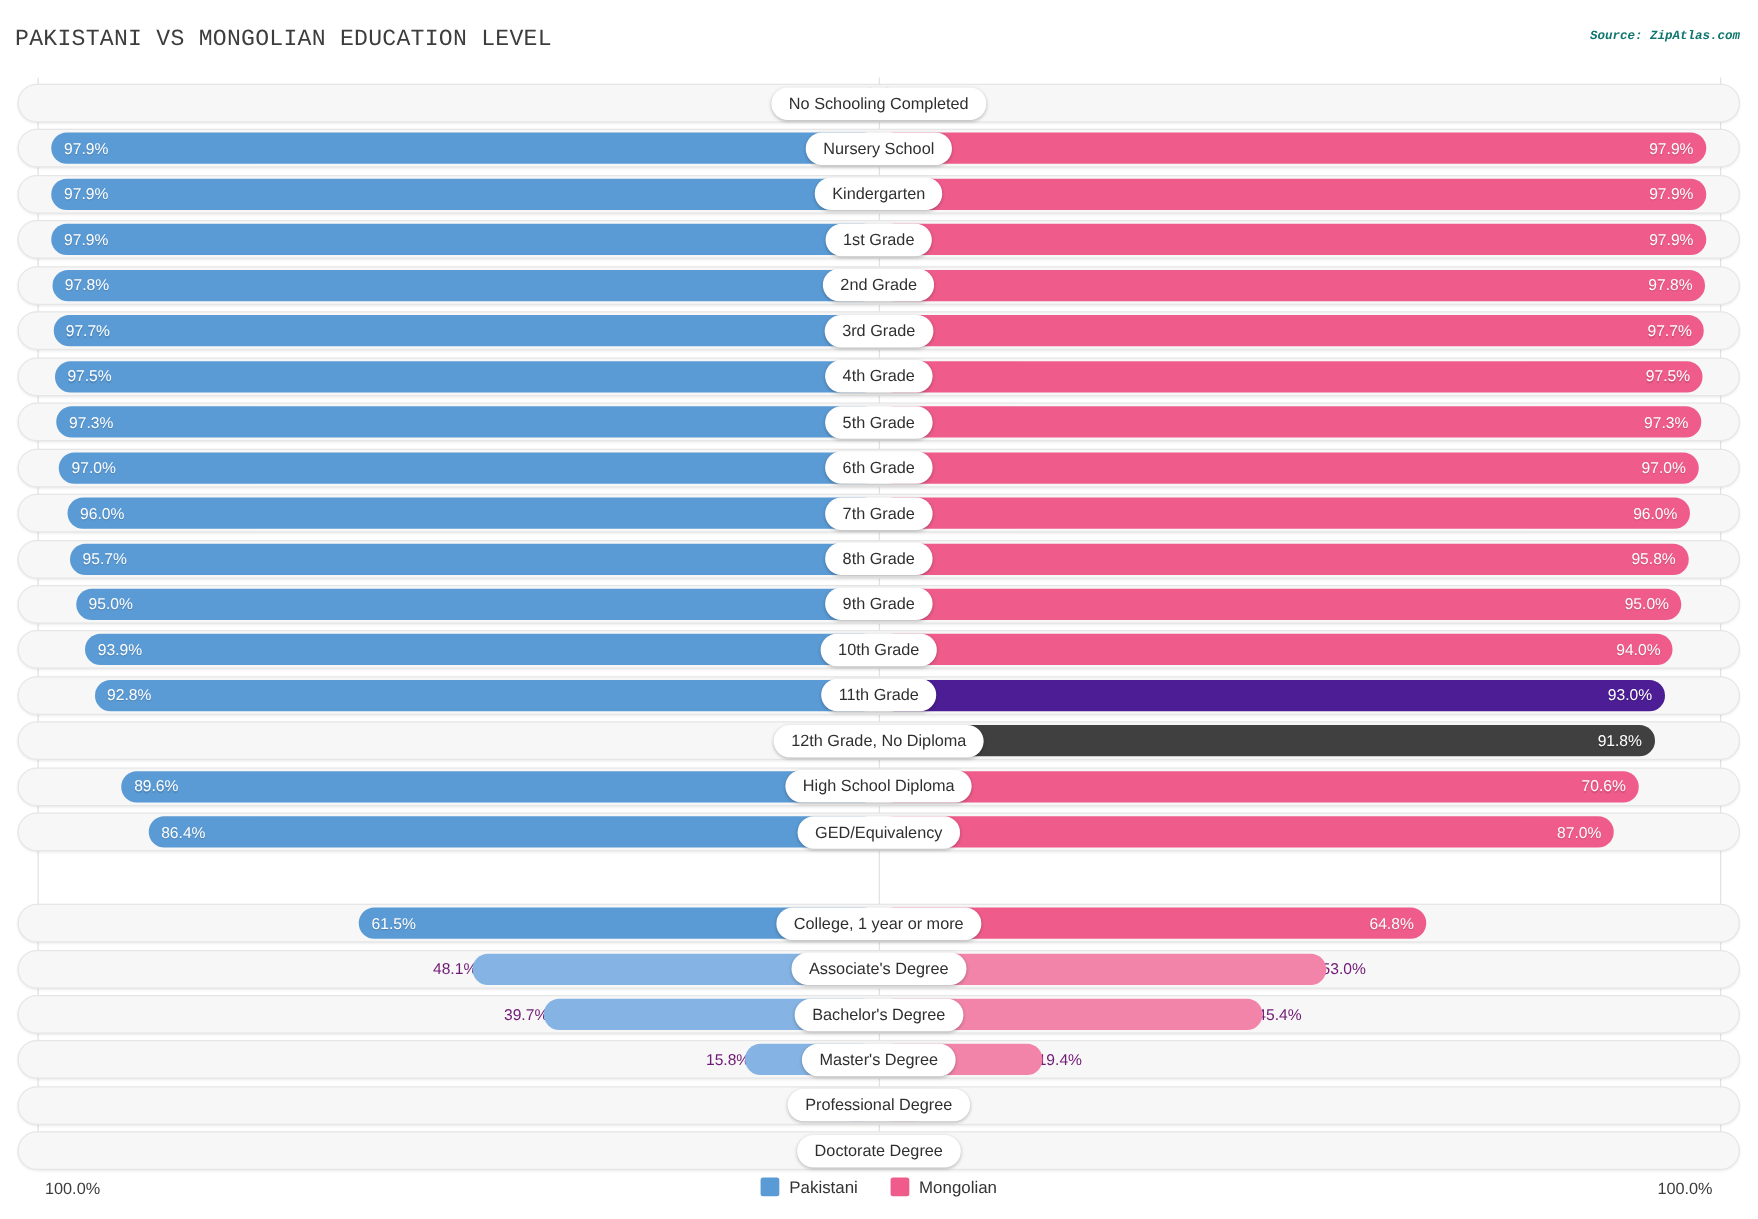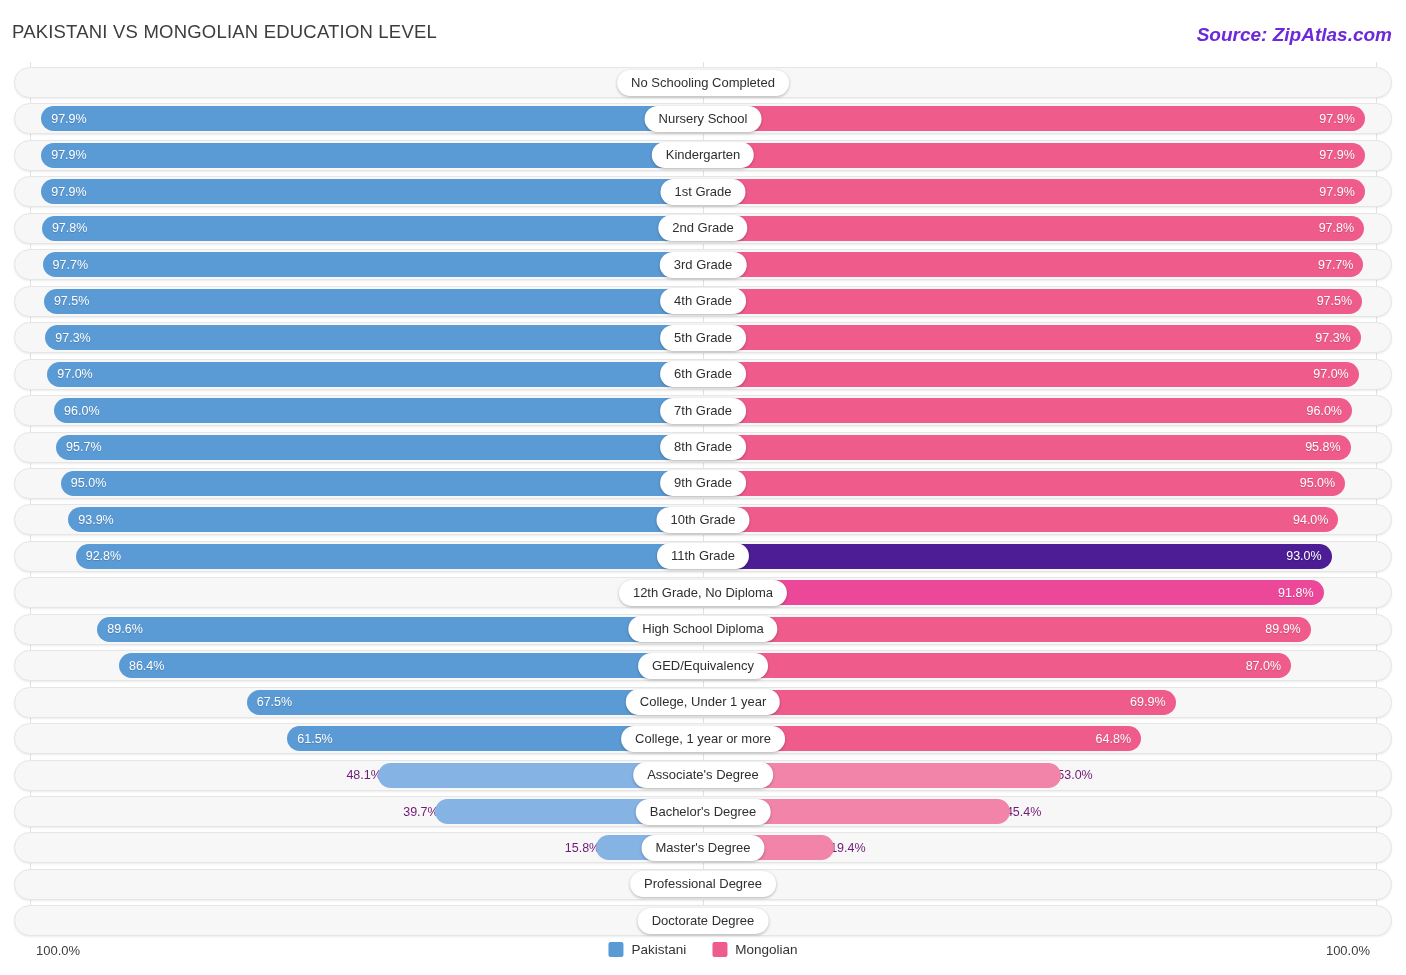--- a/index.html
+++ b/index.html
@@ -5,30 +5,30 @@
   * { box-sizing: border-box; margin: 0; padding: 0; }
   html, body {
     width: 1406px; height: 975px;
     background: #ffffff;
     font-family: "Liberation Sans", sans-serif;
     overflow: hidden;
   }
   #root { position: relative; width: 1406px; height: 975px; }
 
   
-  .header { position: absolute; left: 0; top: 0; width: 1406px; height: 60px; }
+  .header { position: absolute; left: 0; top: 0; width: 1406px; height: 60px; font-family: Liberation Mono, monospace; }
   .title {
     position: absolute; left: 12px; top: 21px;
     font-size: 18.5px; letter-spacing: .2px; color: #3d3d3d;
     font-weight: 400; white-space: nowrap;
   }
   .source {
     position: absolute; right: 14px; top: 24px;
-    font-size: 19px; font-style: italic; font-weight: bold;
-    color: #6d28d9; white-space: nowrap;
+    font-size: 10px; font-style: italic; font-weight: bold;
+    color: #0f766e; white-space: nowrap;
   }
 
   
   .chart { position: absolute; left: 0; top: 62px; width: 1406px; height: 875px; }
 
   .gridline {
     position: absolute; top: 0; bottom: 8px; width: 1px;
     background: #e2e2e2;
   }
 
@@ -250,57 +250,46 @@
             <span class="v">92.8%</span>
           </div>
           <div class="bar right" style="width: 628.68px; background: #4c1d95;">
             <span class="v">93.0%</span>
           </div>
           <div class="pill">11th Grade</div>
         </div>
       </div>
       <div class="row" style="top: 515.3px;">
         <div class="rowinner">
-          <div class="bar right" style="width: 620.568px; background: #ec4899;">
+          <div class="bar right" style="width: 620.568px; background: #404040;">
             <span class="v">91.8%</span>
           </div>
           <div class="pill">12th Grade, No Diploma</div>
         </div>
       </div>
       <div class="row" style="top: 551.75px;">
         <div class="rowinner">
           <div class="bar left" style="width: 605.696px; background: rgb(91, 155, 213);">
             <span class="v">89.6%</span>
           </div>
           <div class="bar right" style="width: 607.724px; background: rgb(239, 92, 140);">
-            <span class="v">89.9%</span>
+            <span class="v">70.6%</span>
           </div>
           <div class="pill">High School Diploma</div>
         </div>
       </div>
       <div class="row" style="top: 588.2px;">
         <div class="rowinner">
           <div class="bar left" style="width: 584.064px; background: rgb(91, 155, 213);">
             <span class="v">86.4%</span>
           </div>
           <div class="bar right" style="width: 588.12px; background: rgb(239, 92, 140);">
             <span class="v">87.0%</span>
           </div>
           <div class="pill">GED/Equivalency</div>
-        </div>
-      </div>
-      <div class="row" style="top: 624.65px;">
-        <div class="rowinner">
-          <div class="bar left" style="width: 456.3px; background: rgb(91, 155, 213);">
-            <span class="v">67.5%</span>
-          </div>
-          <div class="bar right" style="width: 472.524px; background: rgb(239, 92, 140);">
-            <span class="v">69.9%</span>
-          </div>
-          <div class="pill">College, Under 1 year</div>
         </div>
       </div>
       <div class="row" style="top: 661.1px;">
         <div class="rowinner">
           <div class="bar left" style="width: 415.74px; background: rgb(91, 155, 213);">
             <span class="v">61.5%</span>
           </div>
           <div class="bar right" style="width: 438.048px; background: rgb(239, 92, 140);">
             <span class="v">64.8%</span>
           </div>

